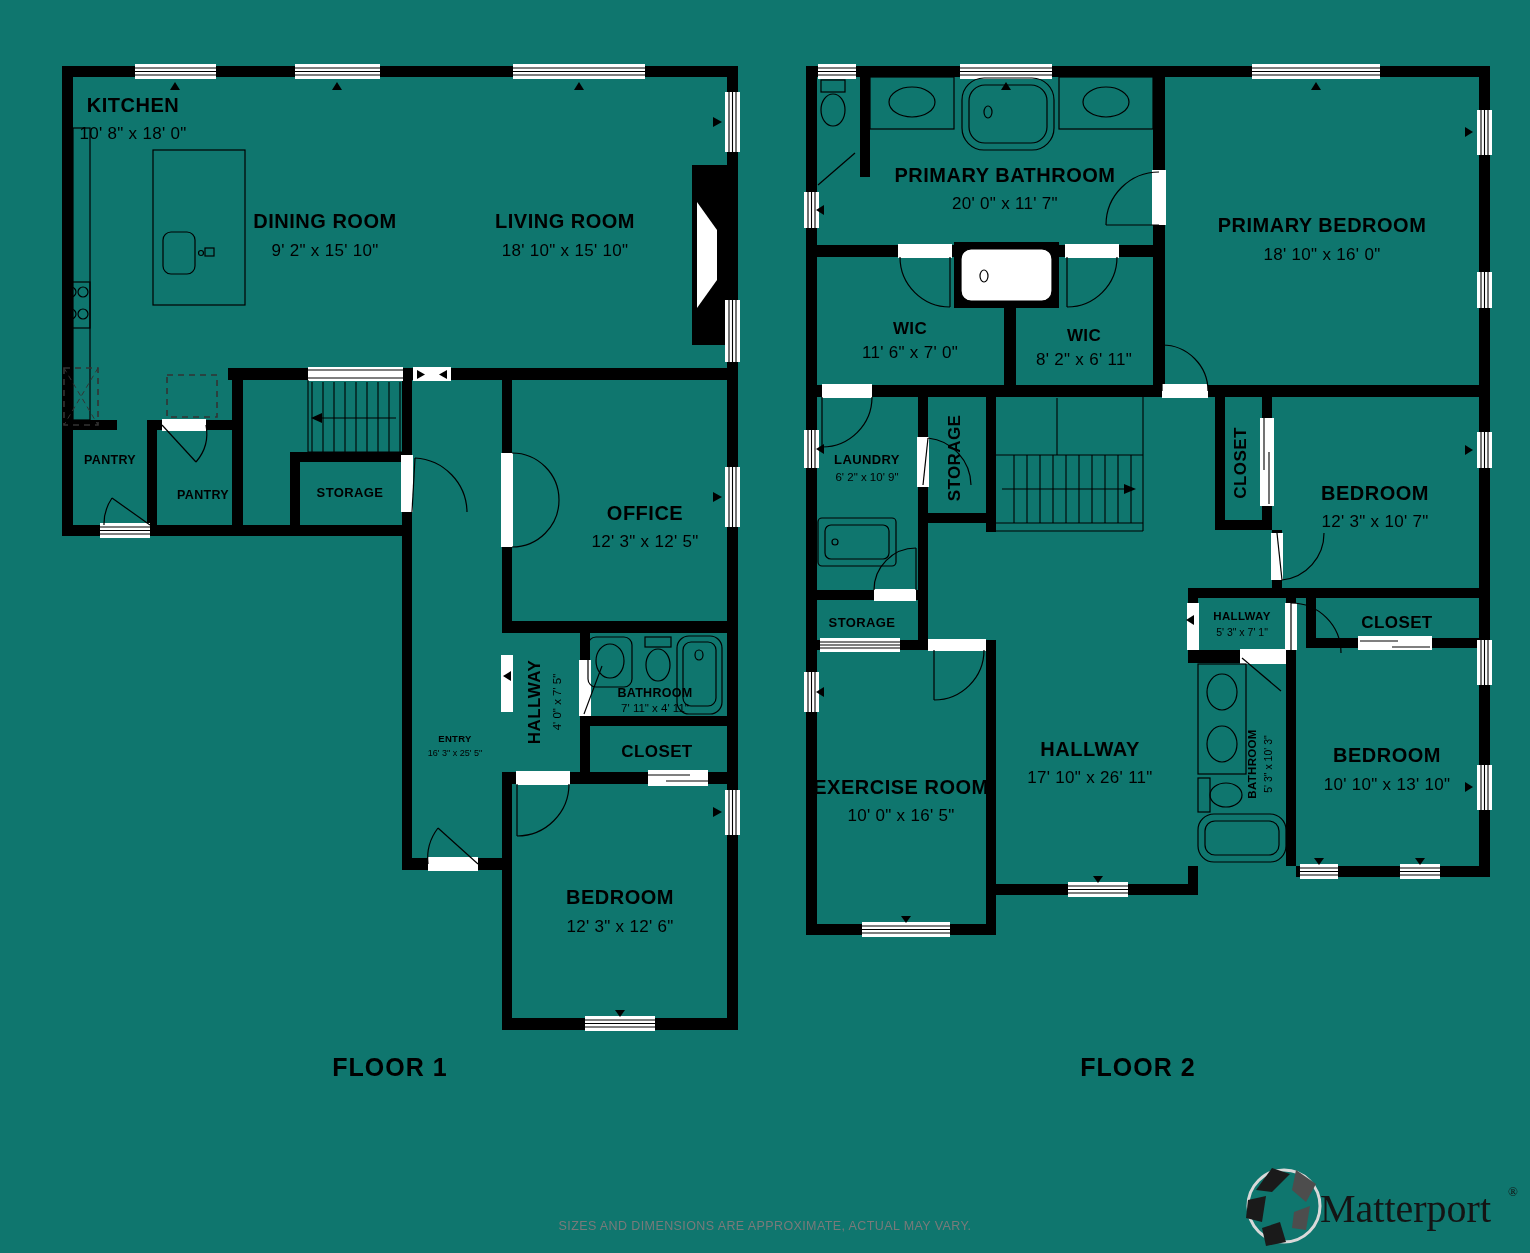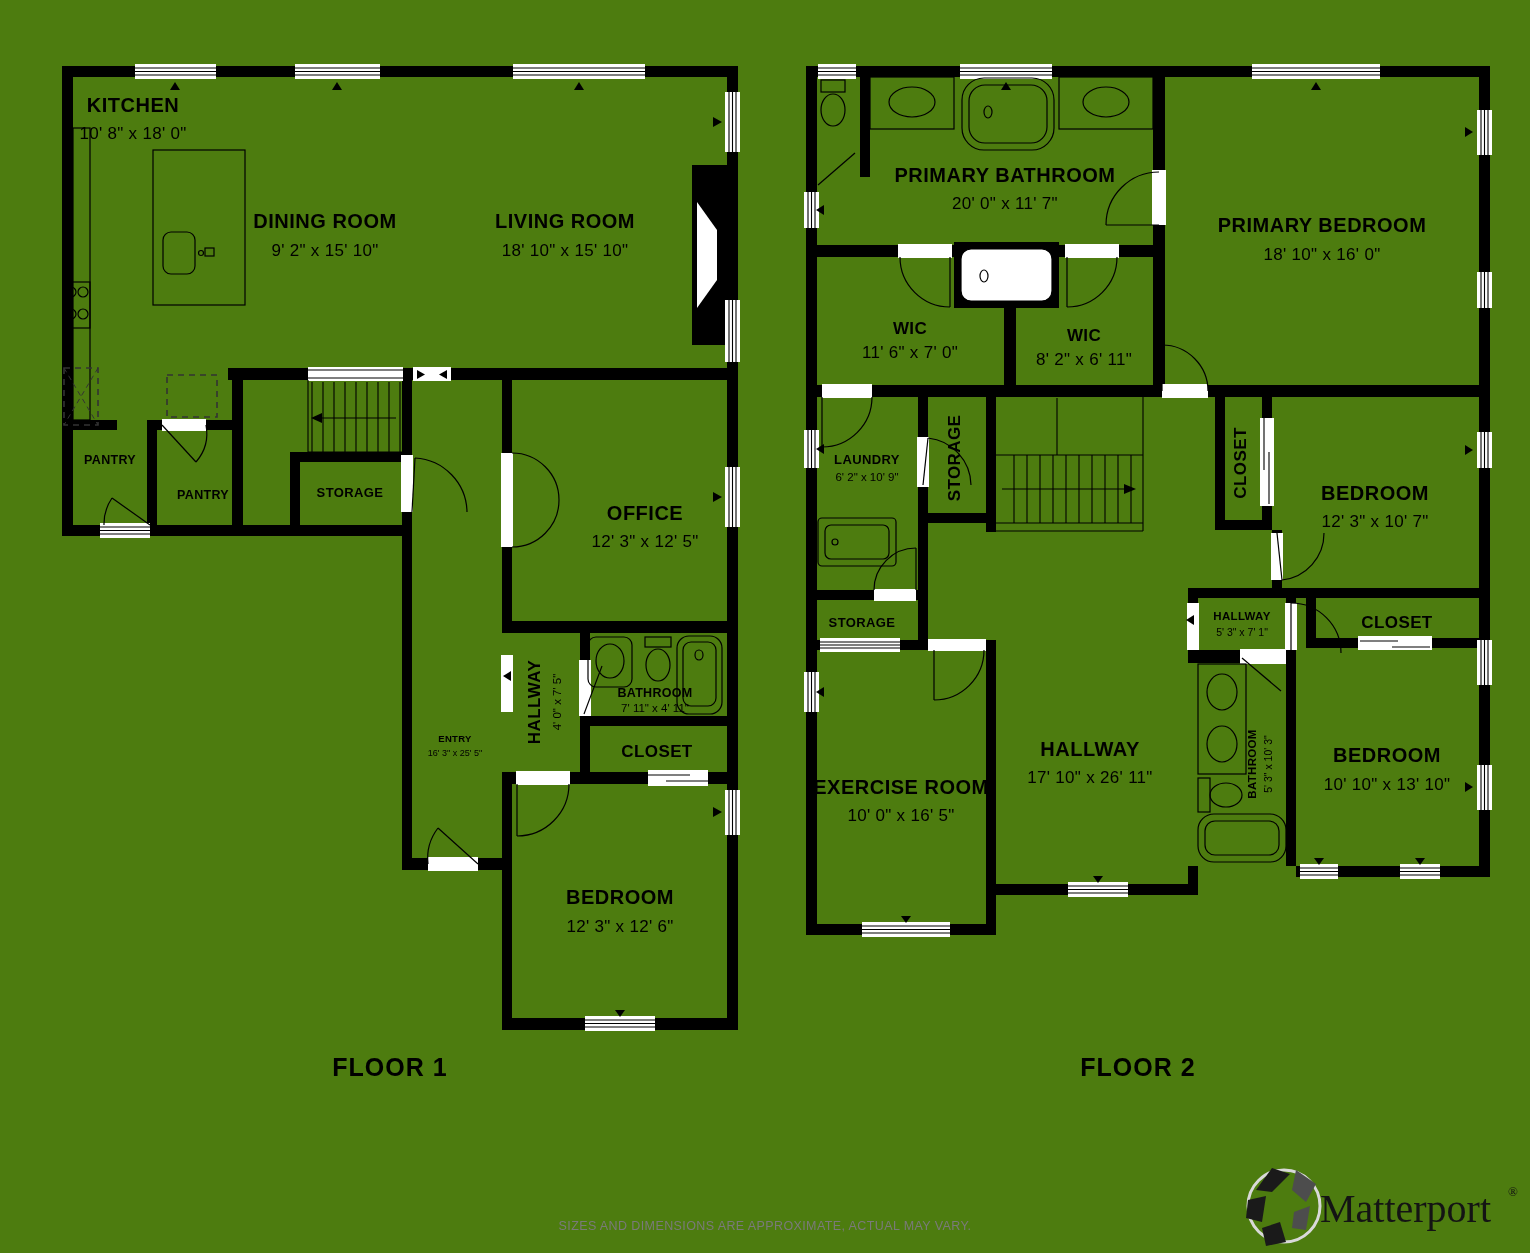--- a/index.html
+++ b/index.html
@@ -1,16 +1,16 @@
 <!DOCTYPE html>
 <html><head>
 <meta charset="utf-8">
 <style>
   html,body{margin:0;padding:0;background:#ffffff;}
-  .canvas{position:relative;width:1530px;height:1253px;background:#4d7c0f;overflow:hidden;}
+  .canvas{position:relative;width:1530px;height:1253px;background:#0f766e;overflow:hidden;}
   svg{display:block;}
   text{font-family:"Liberation Sans",sans-serif;fill:#000;}
   .n1{font-size:20px;font-weight:bold;letter-spacing:.5px;}
   .d1{font-size:17px;letter-spacing:.3px;}
   .nm{font-size:17px;font-weight:bold;letter-spacing:.4px;}
   .n2{font-size:13px;font-weight:bold;letter-spacing:.4px;}
   .d2{font-size:11.5px;}
   .n3{font-size:12.5px;font-weight:bold;letter-spacing:.3px;}
   .n4{font-size:11.5px;font-weight:bold;letter-spacing:.3px;}
   .d4{font-size:10.5px;}

